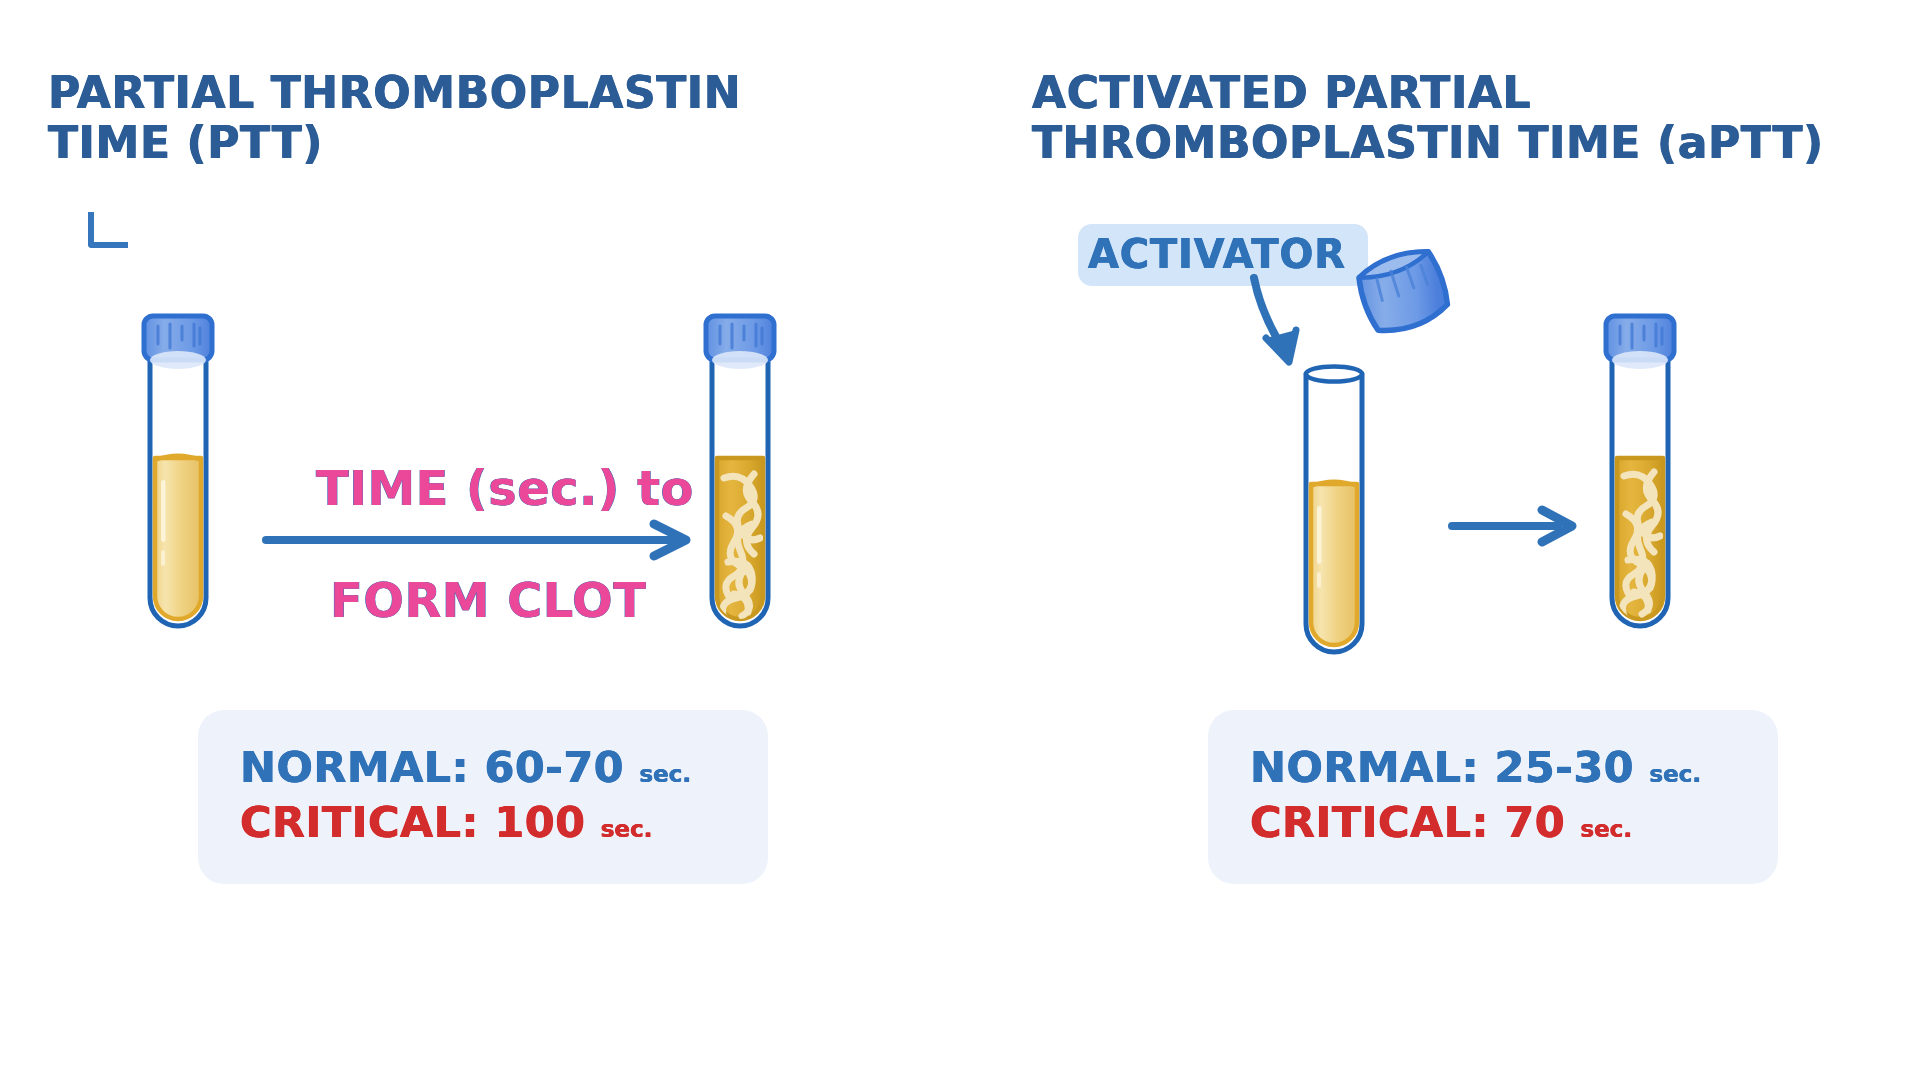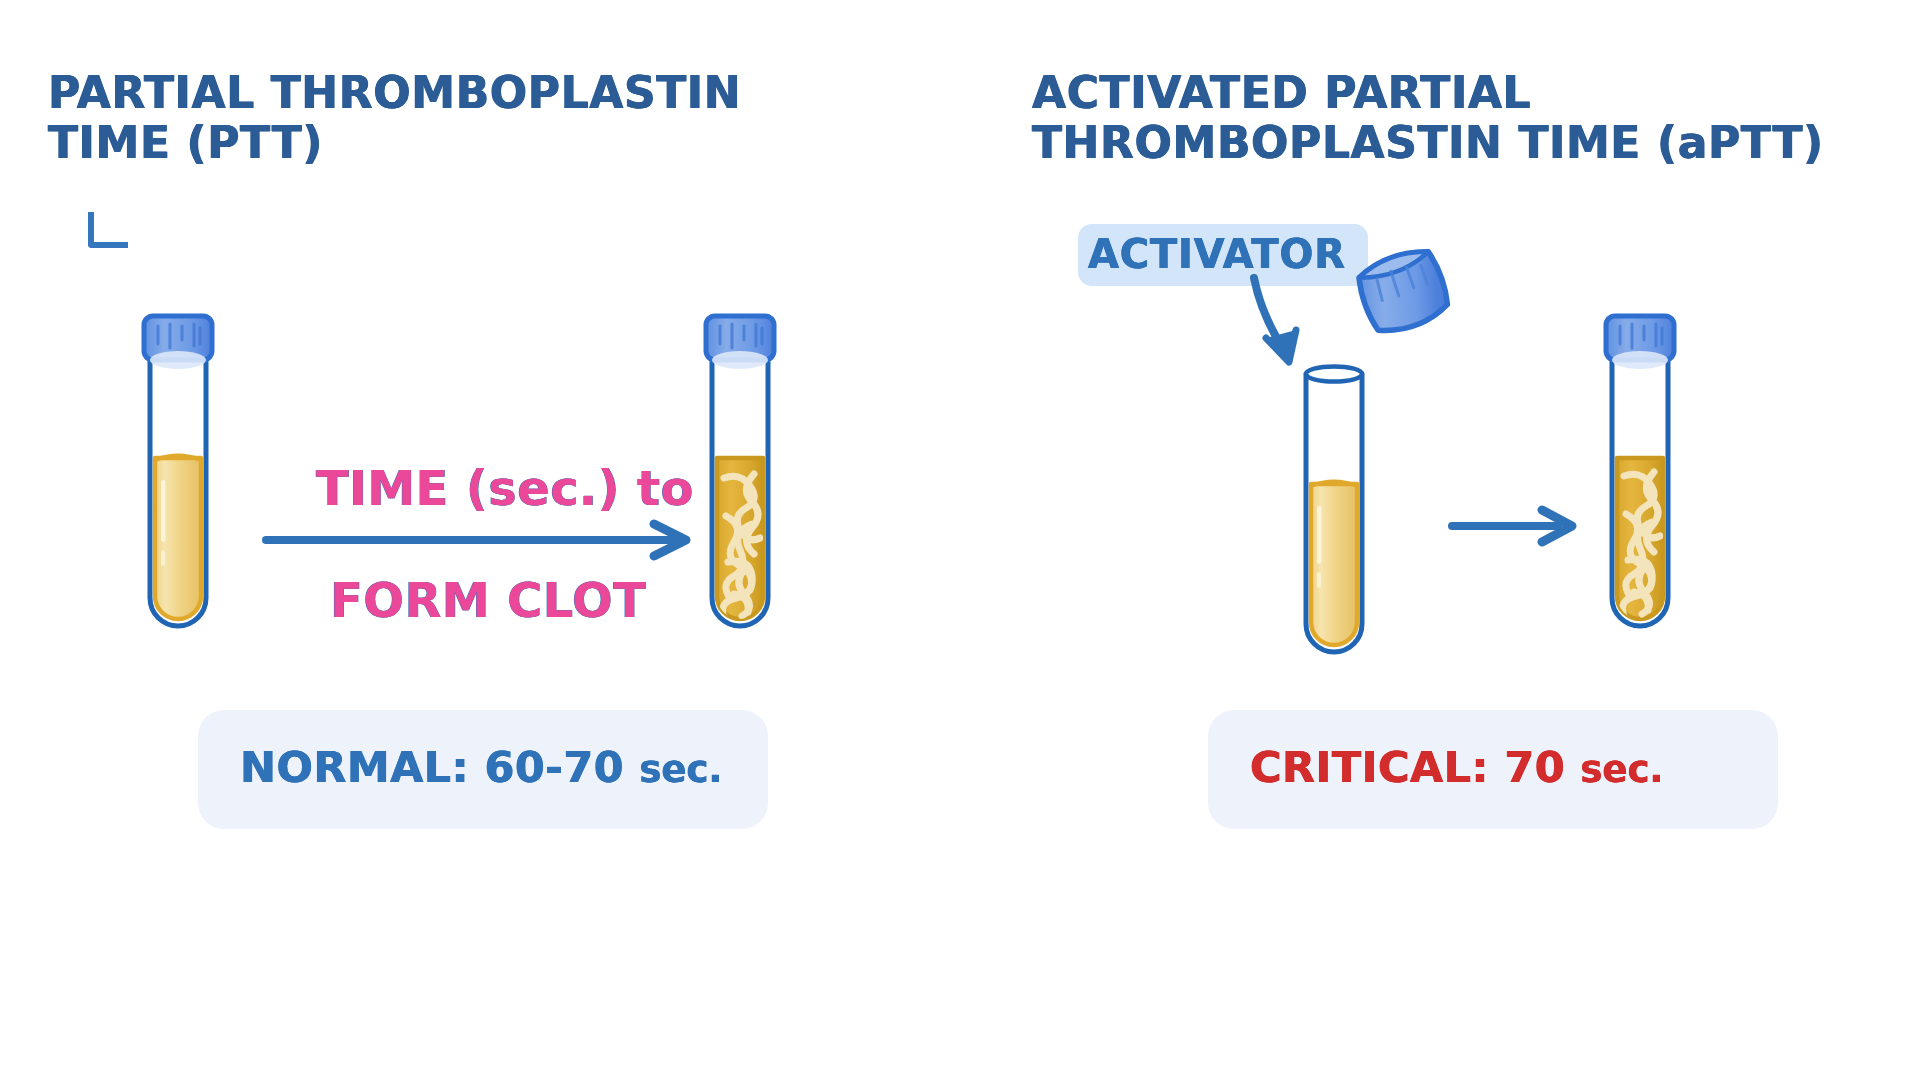--- a/index.html
+++ b/index.html
@@ -102,21 +102,21 @@
 
   .info-row {
     white-space: nowrap;
     font-weight: 700;
     font-size: 43px;
     line-height: 1.28;
     letter-spacing: 0.4px;
   }
   .row-normal   { color: #2f72b8; text-shadow: 0.4px 0 0 #2f72b8, -0.4px 0 0 #2f72b8; }
   .row-critical { color: #d32c2c; text-shadow: 0.4px 0 0 #d32c2c, -0.4px 0 0 #d32c2c; }
-  .unit { font-size: 37px; letter-spacing: 0; text-align: right; }
+  .unit { font-size: 23px; letter-spacing: 0; text-align: right; }
 
   svg { display: block; overflow: visible; }
 </style>
 </head>
 <body>
 
 <div class="stage">
 
   <div class="panel" id="panel-ptt">
 
@@ -216,20 +216,25 @@
         <ellipse cx="52" cy="50" rx="28" ry="9" fill="#dbe7fa" opacity="0.9"></ellipse>
       </svg>
     </div>
 
     <div class="info-box" id="ptt-info">
       <div class="info-row row-normal">
         <span>NORMAL:</span>
         <span>60-70</span>
         <span class="unit">sec.</span>
       </div>
+      <div class="info-row row-critical">
+        <span>CRITICAL:</span>
+        <span>100</span>
+        <span class="unit">sec.</span>
+      </div>
     </div>
   </div>
 
   <div class="panel" id="panel-aptt">
 
     <div class="title" id="aptt-title" style="left:72px;">ACTIVATED PARTIAL
 THROMBOPLASTIN TIME (aPTT)</div>
 
     <div class="badge" id="activator-badge" style="left:118px; top:204px;">ACTIVATOR</div>
 
@@ -328,20 +333,25 @@
           <line x1="44" y1="14" x2="44" y2="38"></line>
           <line x1="56" y1="16" x2="56" y2="30"></line>
           <line x1="68" y1="14" x2="68" y2="36"></line>
           <line x1="74" y1="18" x2="74" y2="34"></line>
         </g>
         <ellipse cx="52" cy="50" rx="28" ry="9" fill="#dbe7fa" opacity="0.9"></ellipse>
       </svg>
     </div>
 
     <div class="info-box" id="aptt-info" style="left:248px;">
+      <div class="info-row row-normal">
+        <span>NORMAL:</span>
+        <span>25-30</span>
+        <span class="unit">sec.</span>
+      </div>
       <div class="info-row row-critical">
         <span>CRITICAL:</span>
         <span>70</span>
         <span class="unit">sec.</span>
       </div>
     </div>
   </div>
 
 </div>
 

